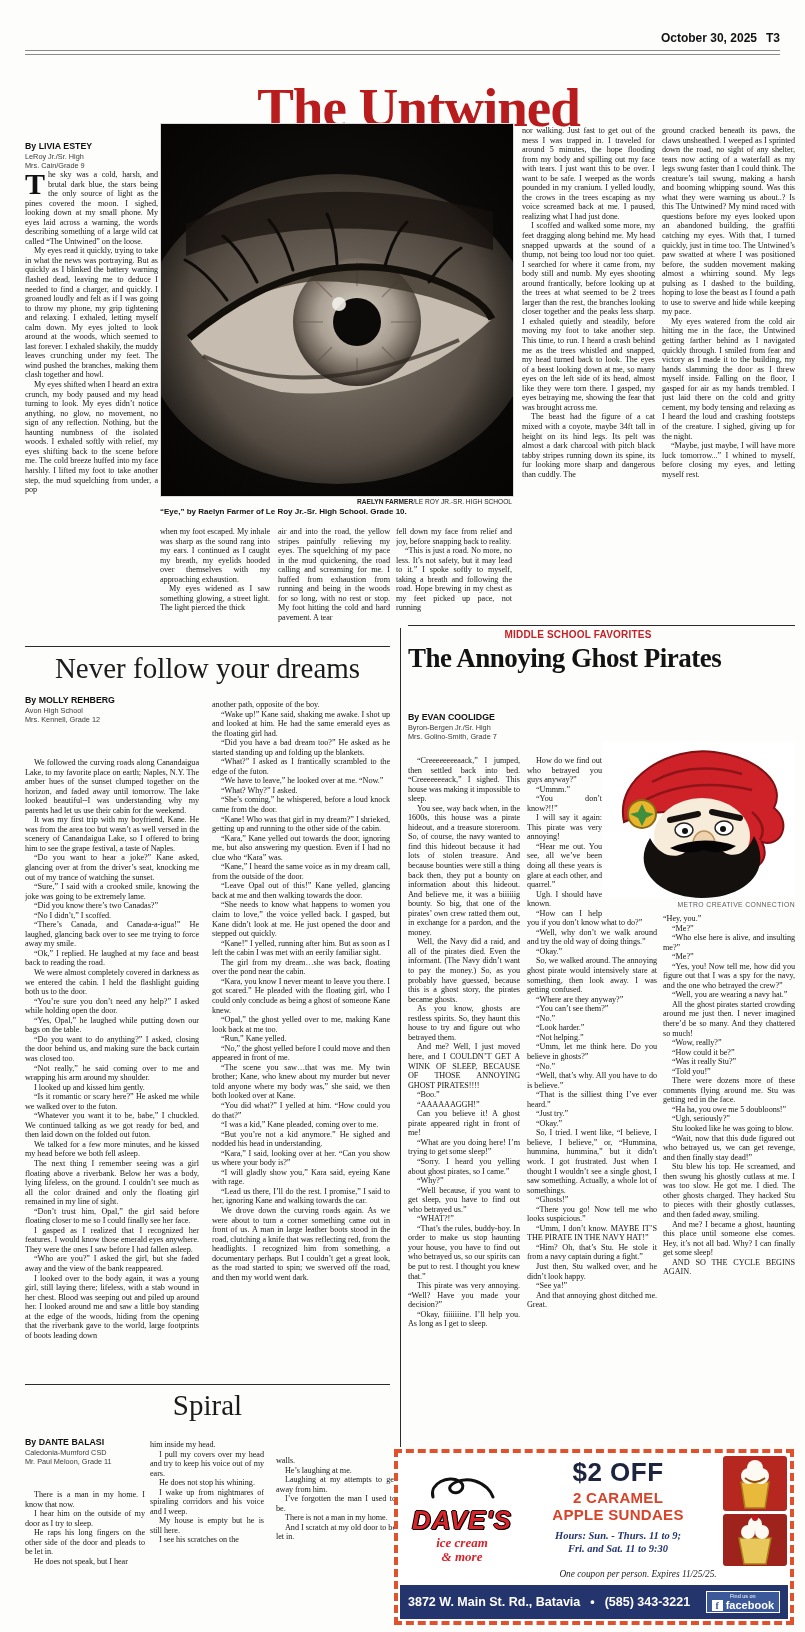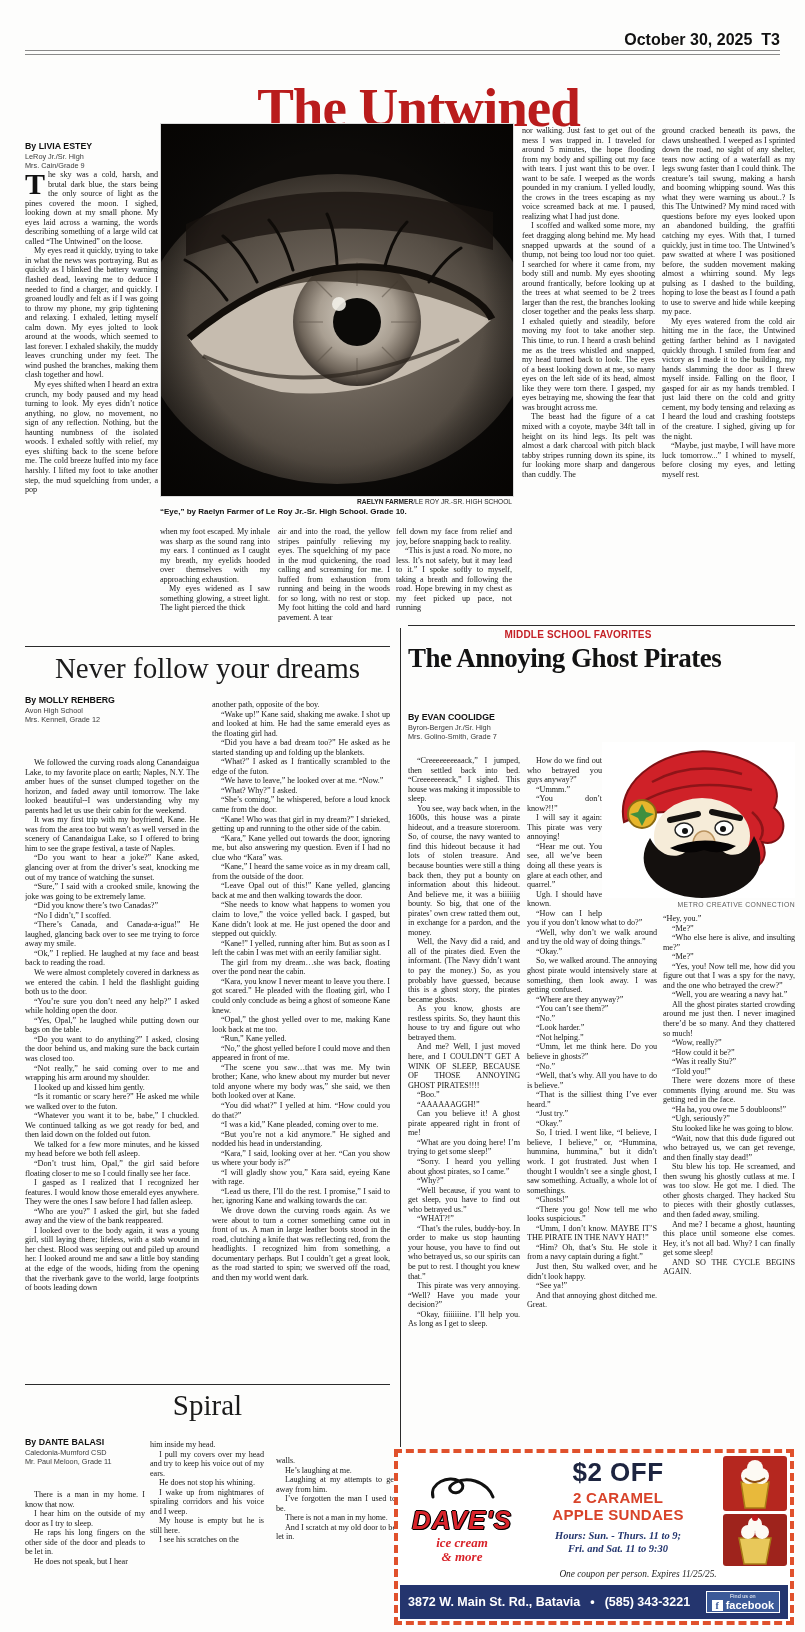--- a/index.html
+++ b/index.html
@@ -1,20 +1,20 @@
 <!DOCTYPE html>
 <html><head>
 <meta charset="utf-8">
 <style>
   html,body{margin:0;padding:0;background:#ffffff;}
   .page{position:relative;width:805px;height:1632px;background:#fdfdfc;overflow:hidden;
         font-family:"Liberation Serif",serif;color:#141414;}
   .abs{position:absolute;}
   
-  .dateline{font-family:"Liberation Sans",sans-serif;font-weight:bold;font-size:16px;
+  .dateline{font-family:"Liberation Sans",sans-serif;font-weight:bold;font-size:12px;
             color:#111;text-align:right;}
   .dateline .pgnum{margin-left:9px;font-weight:900;}
   .drule{height:3px;border-top:1.6px solid #8a8a8a;border-bottom:1.6px solid #8a8a8a;}
   .hrule{border-top:1.3px solid #2b2b2b;height:0;}
   .vrule{border-left:1px solid #2b2b2b;width:0;}
   
   .h-untwined{font-family:"Liberation Serif",serif;font-weight:bold;font-size:55px;
               letter-spacing:-1px;text-align:center;color:#b91c1c;margin:16px;}
   .h-serif{font-family:"Liberation Serif",serif;font-weight:normal;font-size:29px;
            text-align:center;color:#1b1b1b;margin:0;}
@@ -189,20 +189,21 @@
       <p>“Ok,” I replied. He laughed at my face and beast back to reading the road.</p>
       <p>We were almost completely covered in darkness as we entered the cabin. I held the flashlight guiding both us to the door.</p>
       <p>“You’re sure you don’t need any help?” I asked while holding open the door.</p>
       <p>“Yes, Opal,” he laughed while putting down our bags on the table.</p>
       <p>“Do you want to do anything?” I asked, closing the door behind us, and making sure the back curtain was closed too.</p>
       <p>“Not really,” he said coming over to me and wrapping his arm around my shoulder.</p>
       <p>I looked up and kissed him gently.</p>
       <p>“Is it romantic or scary here?” He asked me while we walked over to the futon.</p>
       <p>“Whatever you want it to be, babe,” I chuckled. We continued talking as we got ready for bed, and then laid down on the folded out futon.</p>
       <p>We talked for a few more minutes, and he kissed my head before we both fell asleep.</p>
+      <p>The next thing I remember seeing was a girl floating above a riverbank. Below her was a body, lying lifeless, on the ground. I couldn’t see much as all the color drained and only the floating girl remained in my line of sight.</p>
       <p>“Don’t trust him, Opal,” the girl said before floating closer to me so I could finally see her face.</p>
       <p>I gasped as I realized that I recognized her features. I would know those emerald eyes anywhere. They were the ones I saw before I had fallen asleep.</p>
       <p>“Who are you?” I asked the girl, but she faded away and the view of the bank reappeared.</p>
       <p>I looked over to the body again, it was a young girl, still laying there; lifeless, with a stab wound in her chest. Blood was seeping out and piled up around her. I looked around me and saw a little boy standing at the edge of the woods, hiding from the opening that the riverbank gave to the world, large footprints of boots leading down</p>
     </div>
   <div class="abs bodycol cont" style="left:212px;top:700px;width:178px;height:686px;">
       <p>another path, opposite of the boy.</p>
       <p>“Wake up!” Kane said, shaking me awake. I shot up and looked at him. He had the same emerald eyes as the floating girl had.</p>
       <p>“Did you have a bad dream too?” He asked as he started standing up and folding up the blankets.</p>
       <p>“What?” I asked as I frantically scrambled to the edge of the futon.</p>

